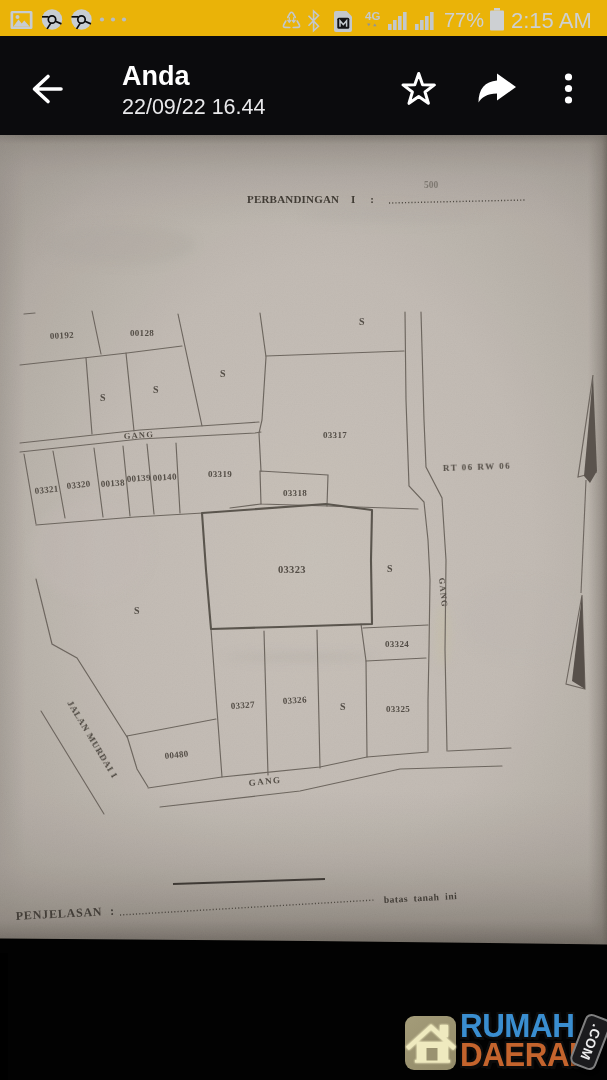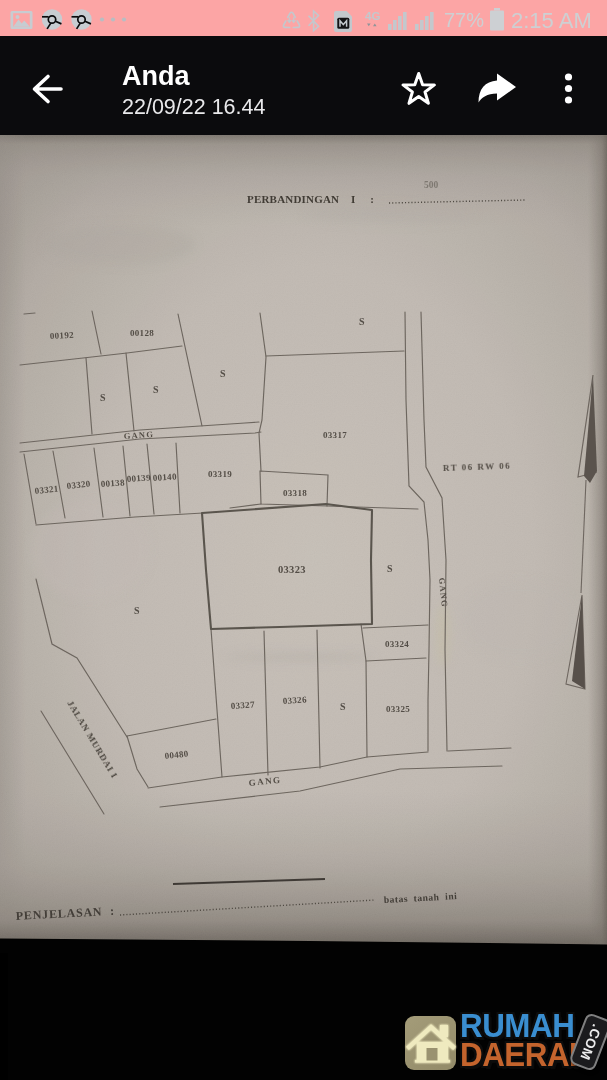--- a/index.html
+++ b/index.html
@@ -1,17 +1,17 @@
 <!DOCTYPE html>
 <html><head>
 <meta charset="utf-8">
 <style>
   html,body{margin:0;padding:0;background:#000;}
   body{width:607px;height:1080px;position:relative;overflow:hidden;font-family:"Liberation Sans",sans-serif;}
-  #statusbar{position:absolute;left:0;top:0;width:607px;height:36px;background:#fca5a5;}
+  #statusbar{position:absolute;left:0;top:0;width:607px;height:36px;background:#eab308;}
   #appbar{position:absolute;left:0;top:36px;width:607px;height:99px;background:#0b0b0d;}
   #photo{position:absolute;left:0;top:135px;width:607px;height:818px;}
   #bottomblack{position:absolute;left:8px;top:953px;width:607px;height:127px;background:#020202;}
 </style>
 </head>
 <body>
 <div id="statusbar">
 <svg width="607" height="36" viewBox="0 0 607 36">
 
   <g fill="#c7ccd1">

